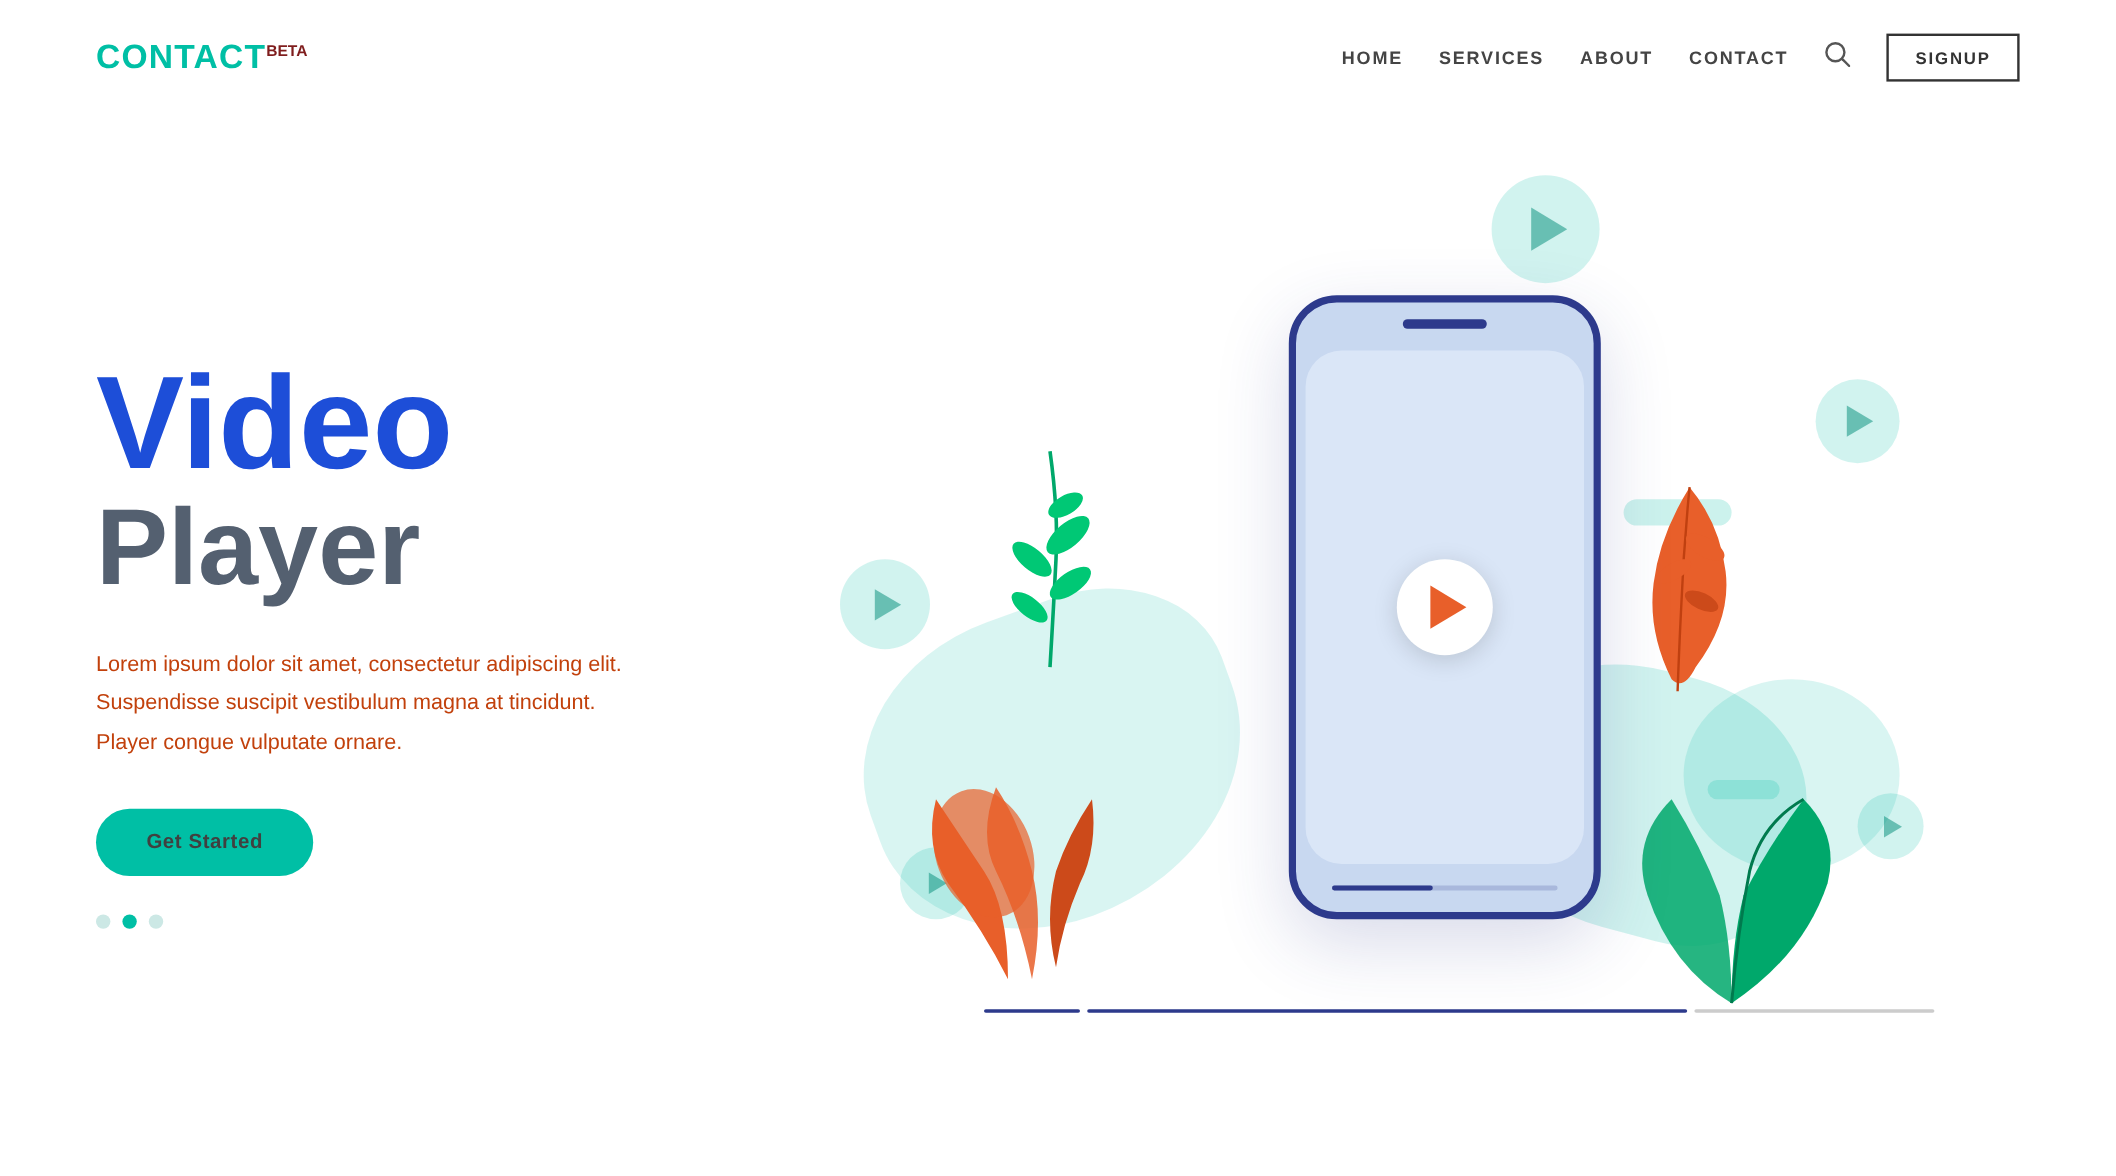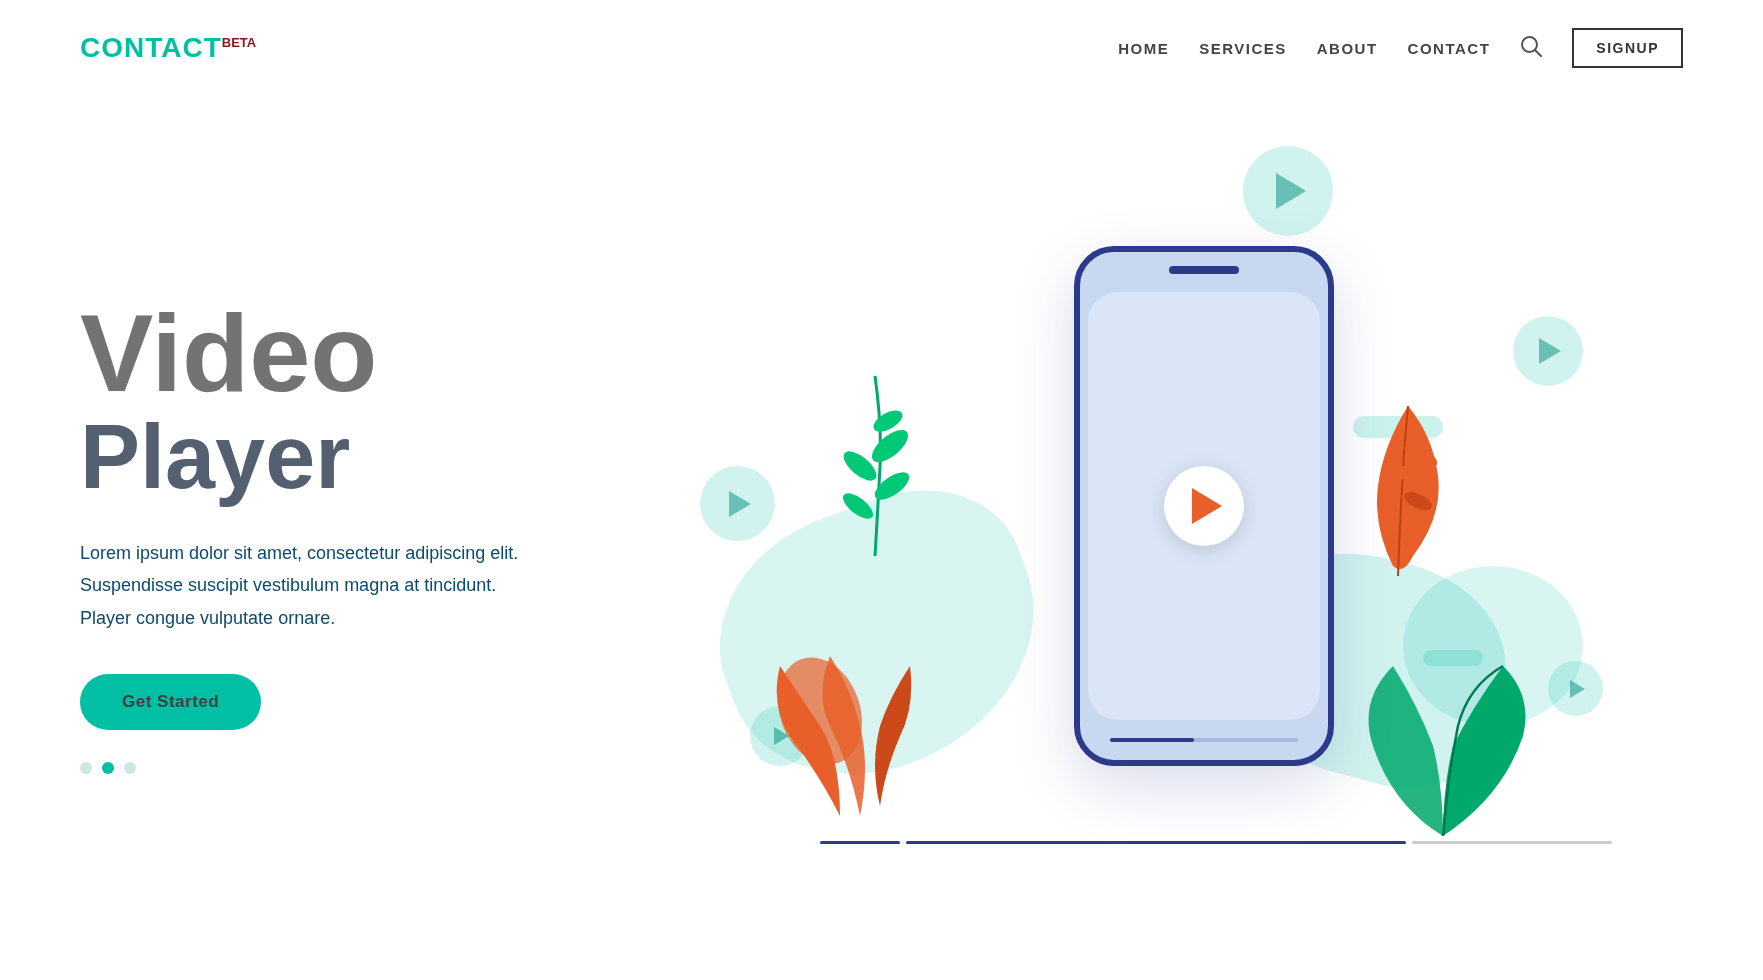--- a/index.html
+++ b/index.html
@@ -75,35 +75,35 @@
 
     .hero-left {
       flex: 0 0 540px;
       z-index: 5;
       padding-top: 60px;
     }
 
     .hero-title-video {
       font-size: 110px;
       font-weight: 900;
-      color: #737373;
+      color: #1d4ed8;
       line-height: 1;
       margin-bottom: 0;
     }
     .hero-title-player {
       font-size: 90px;
       font-weight: 700;
       color: #546070;
       line-height: 1.1;
       margin-bottom: 30px;
     }
 
     .hero-desc {
       font-size: 18px;
-      color: #0c4a6e;
+      color: #c2410c;
       line-height: 1.8;
       margin-bottom: 40px;
       max-width: 450px;
     }
 
     .btn-get-started {
       background: #00bfa5;
       color: #404040;
       border: none;
       padding: 18px 42px;

